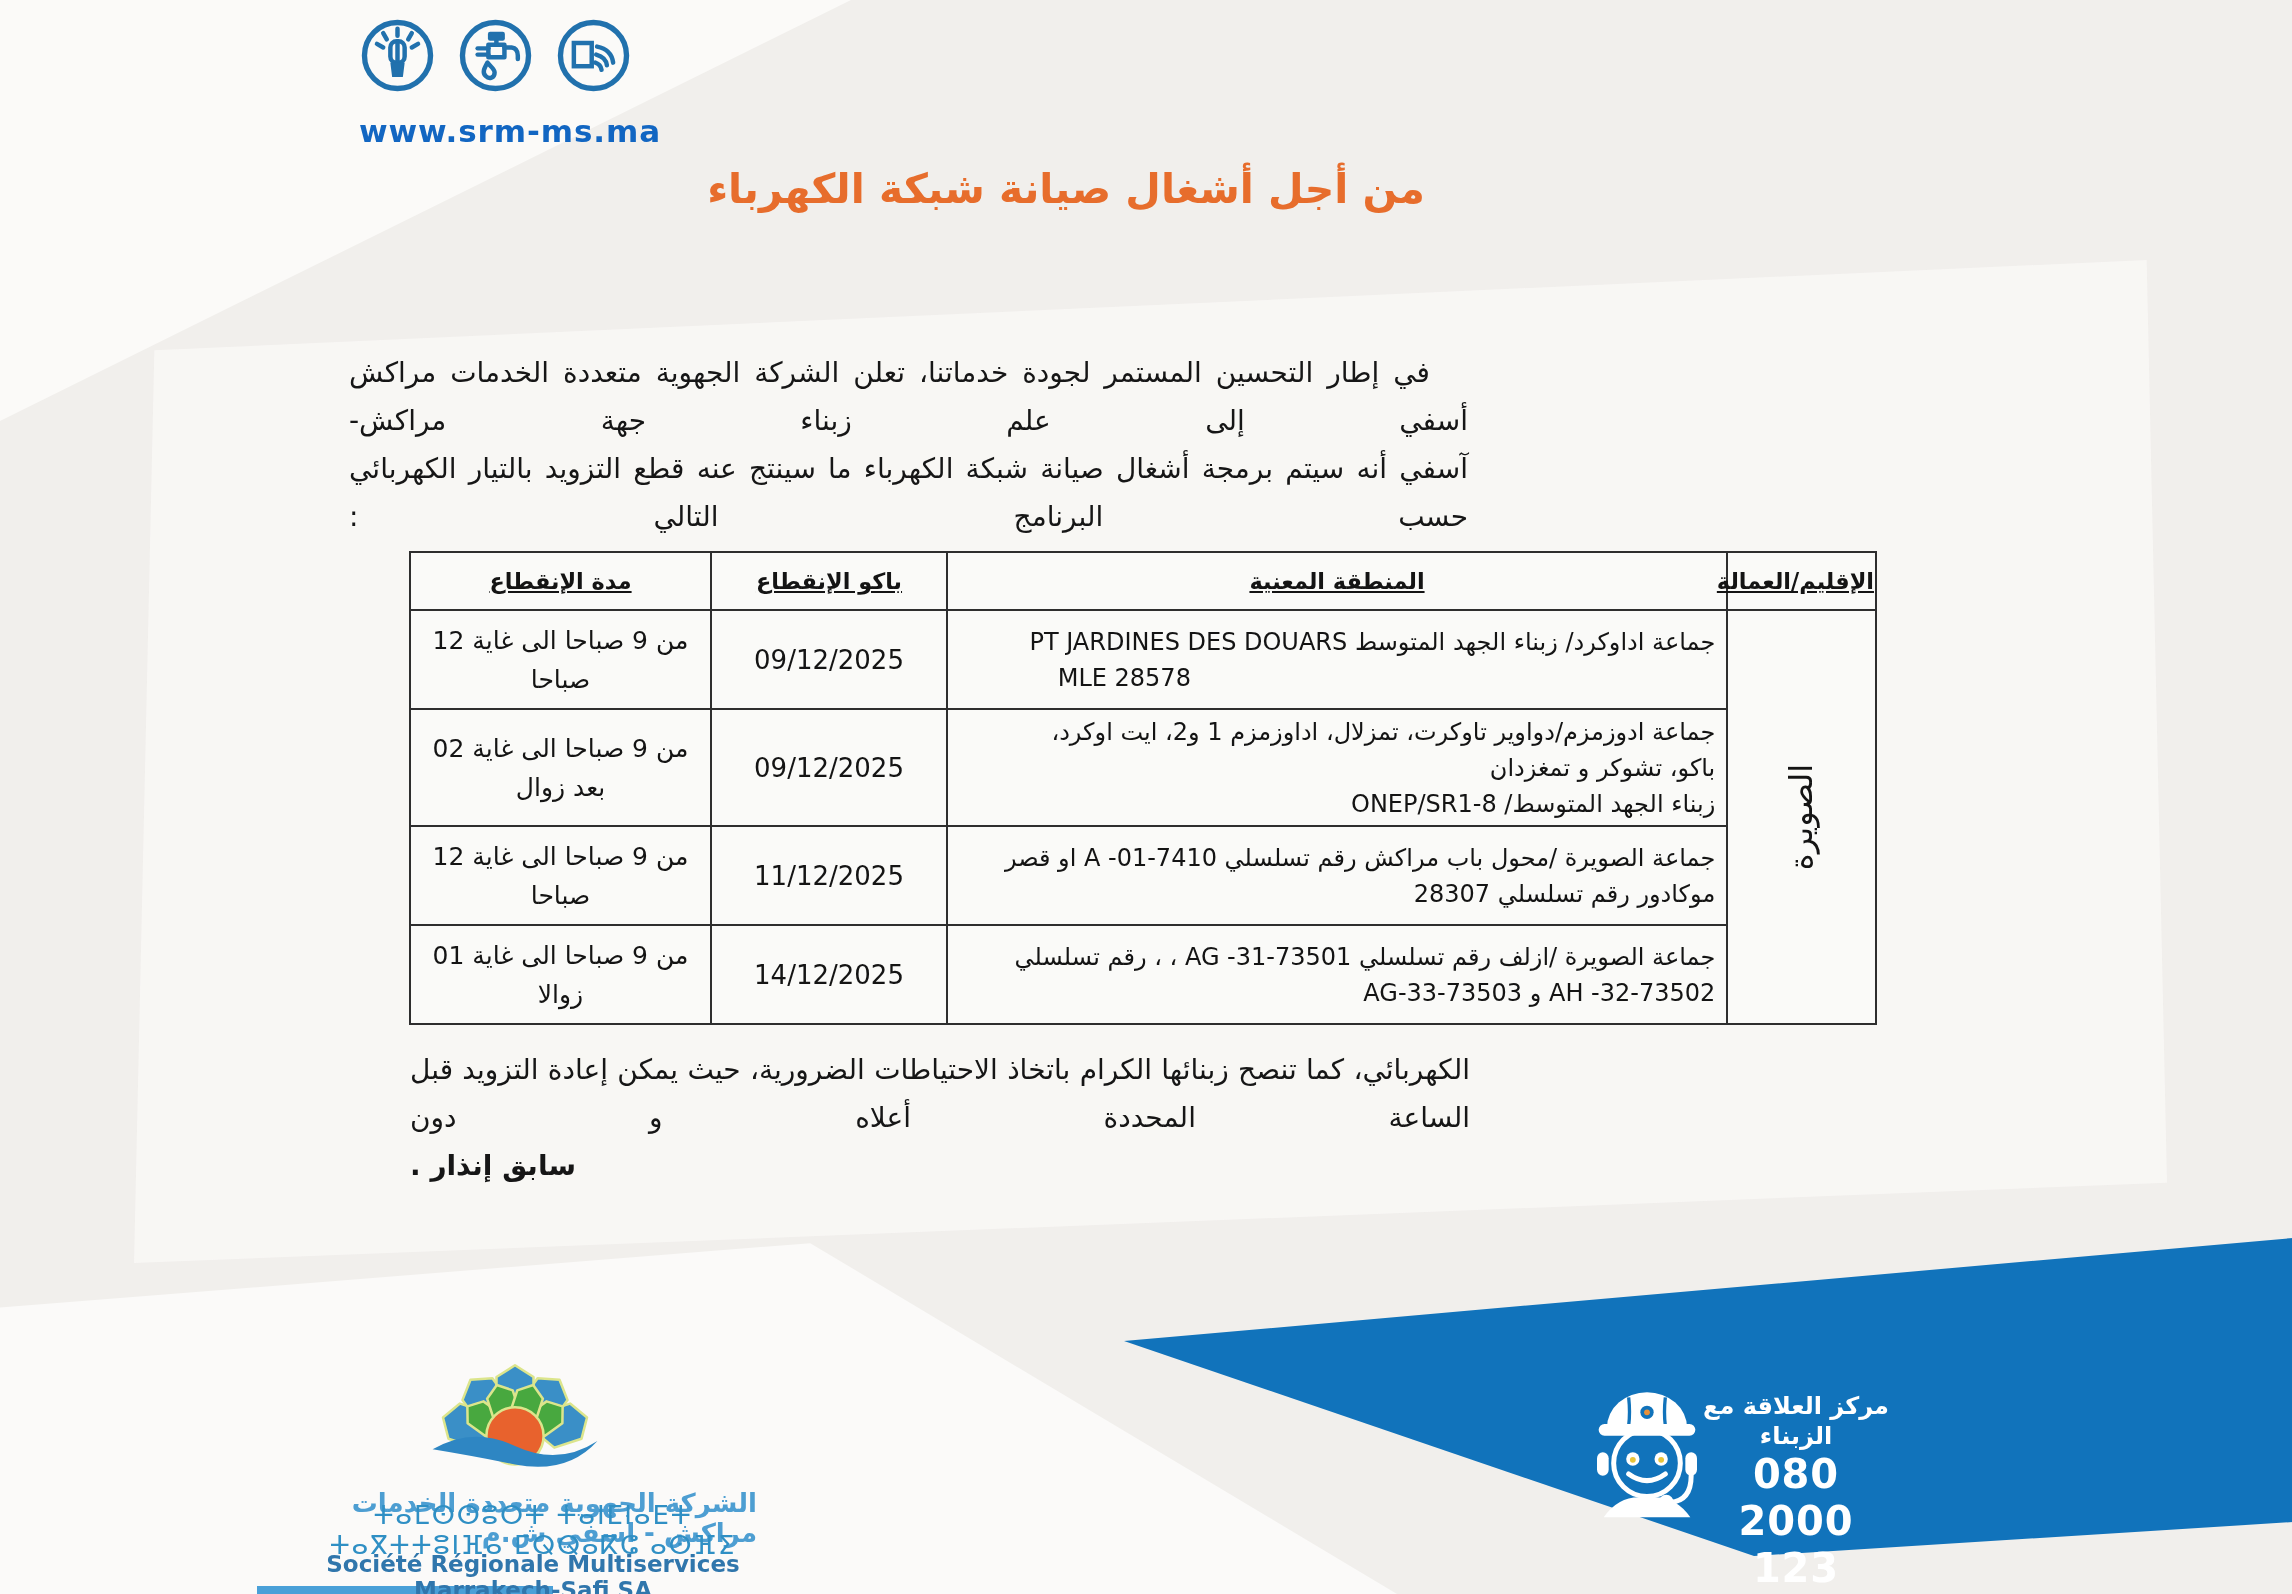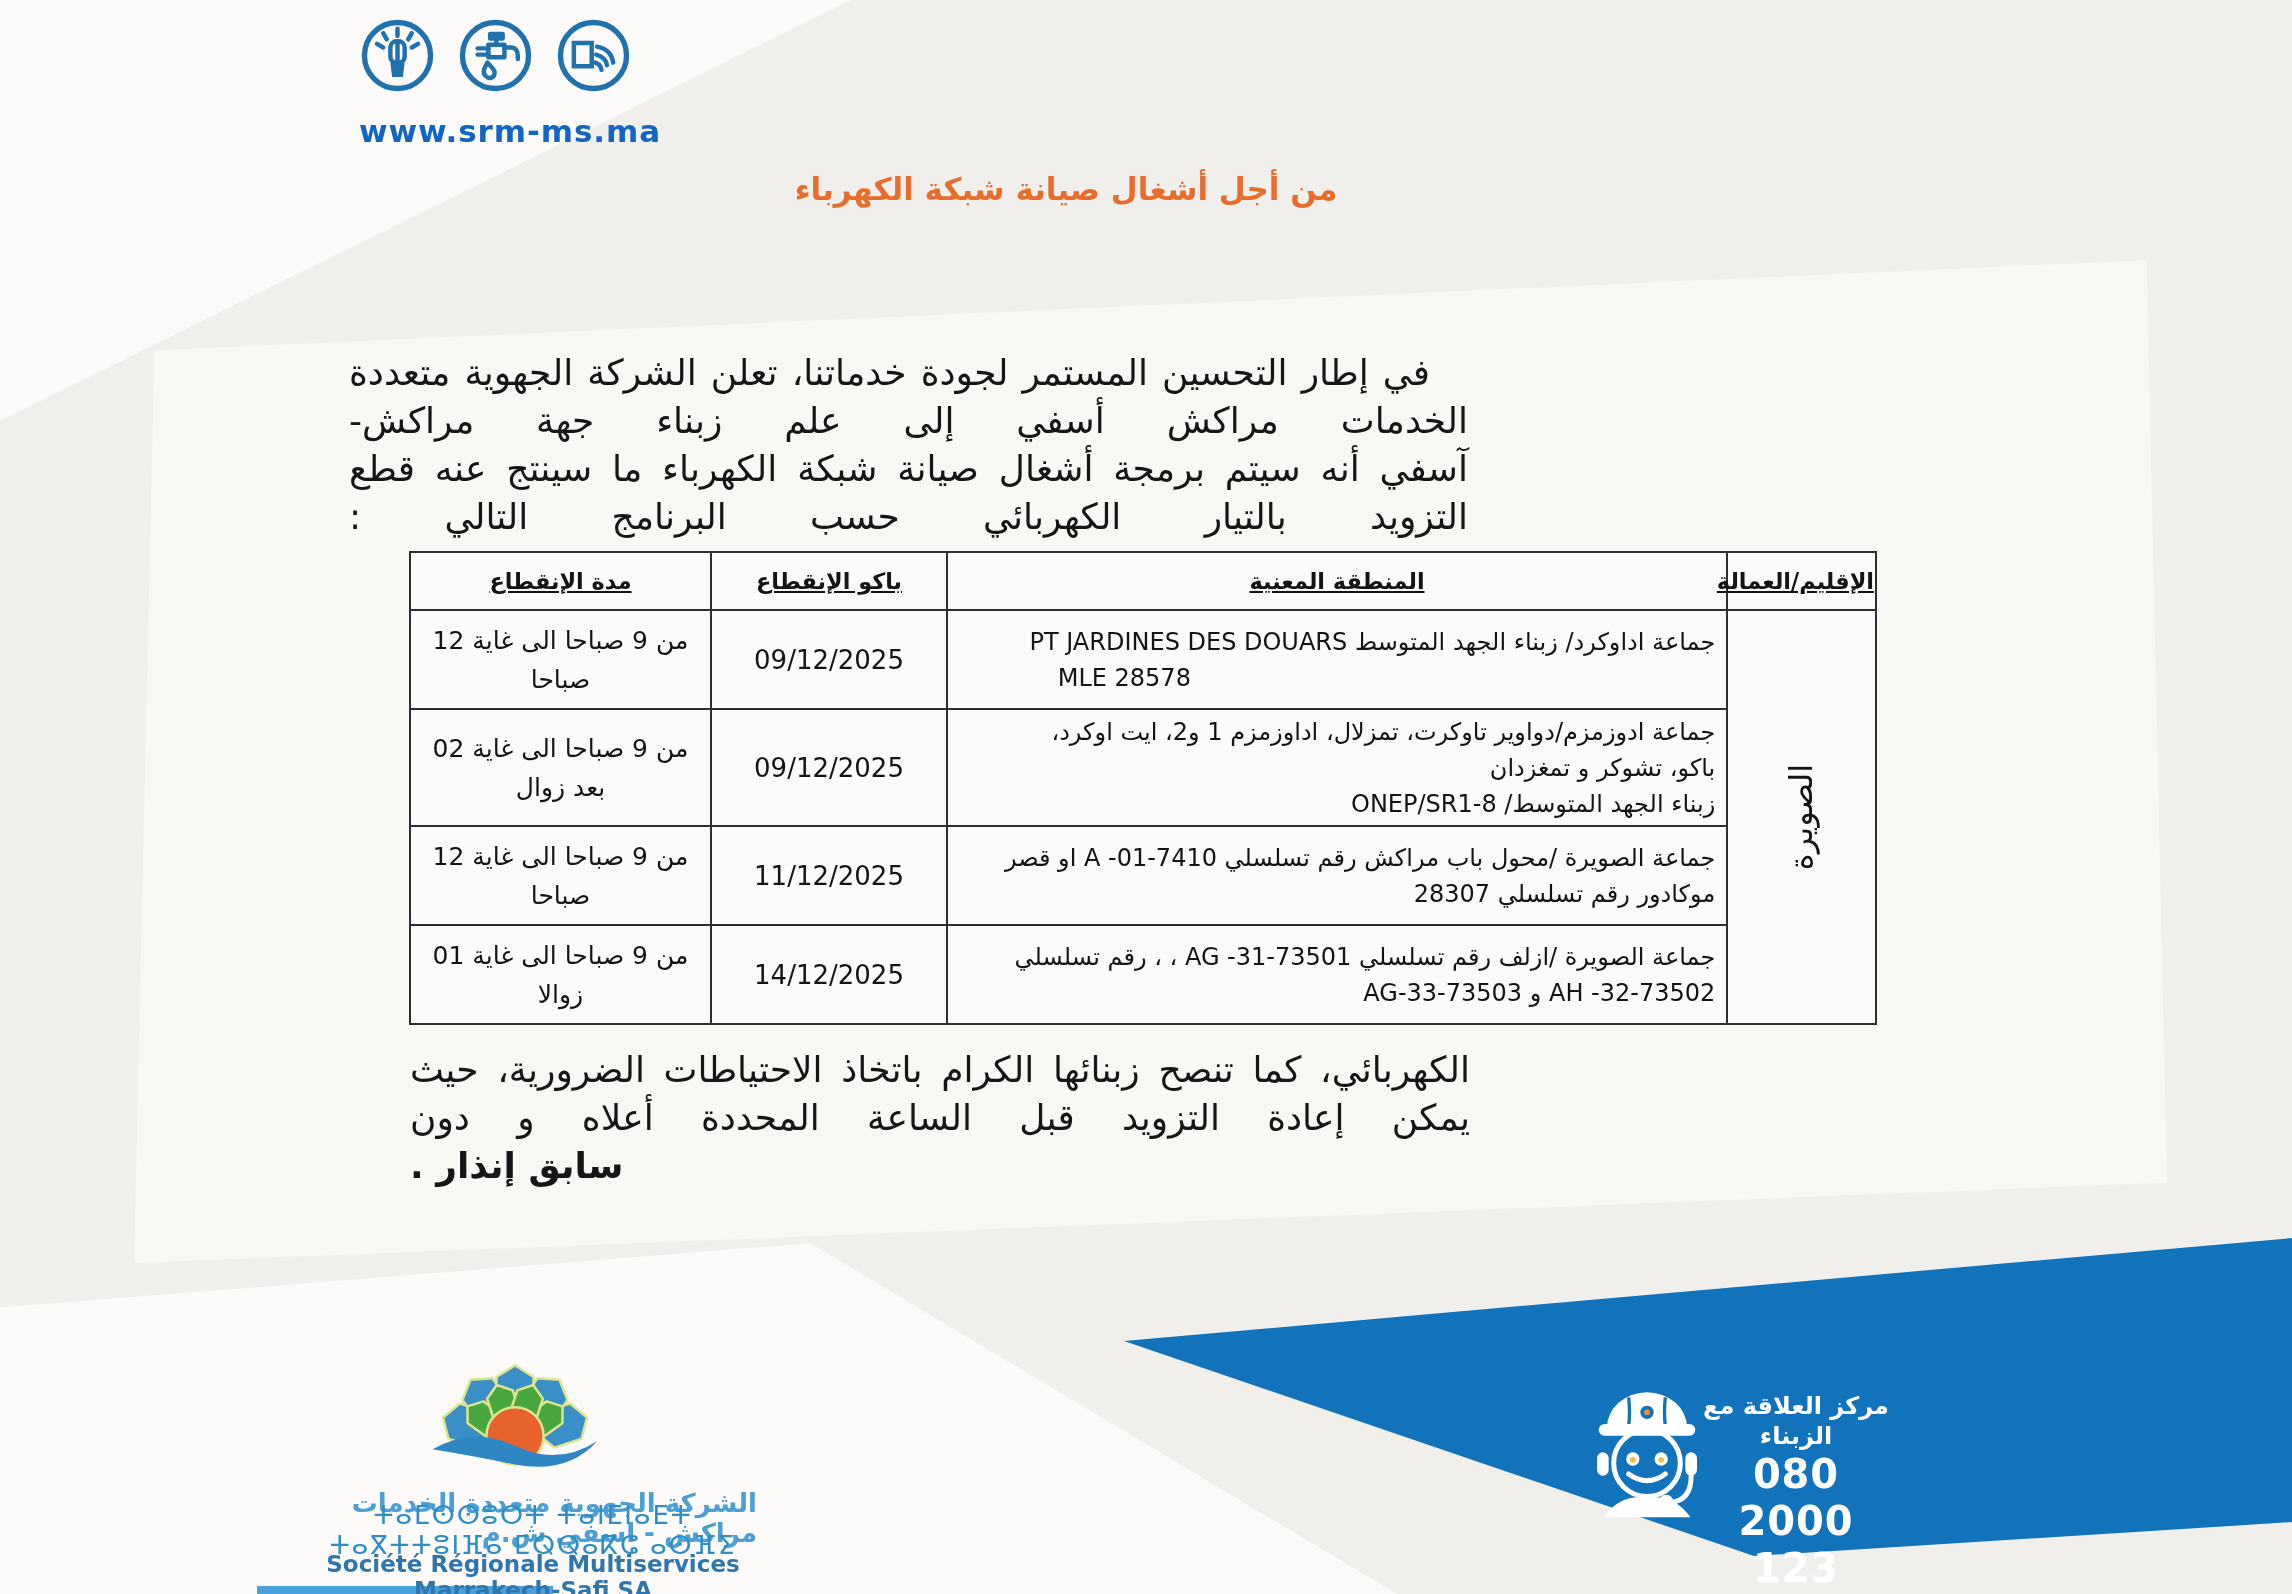--- a/index.html
+++ b/index.html
@@ -22,25 +22,25 @@
 
   
   .icons-row{left:360px;top:18px;display:flex;gap:23px;}
   .icons-row svg{display:block;}
   .website{left:340px;top:113px;width:340px;text-align:center;
     font-size:31px;font-weight:bold;color:#1266c2;letter-spacing:0.9px;}
 
   
   .title{left:618px;top:163px;width:896px;text-align:center;direction:rtl;
     color:#e76d2c;font-weight:bold;}
-  .title .t1{font-size:31px;line-height:52px;}
+  .title .t1{font-size:41px;line-height:52px;}
   .title .t2{font-size:41px;line-height:52px;margin-top:16px;}
 
   
-  .para{direction:rtl;font-size:36px;line-height:48px;color:#161616;}
+  .para{direction:rtl;font-size:28px;line-height:48px;color:#161616;}
   .intro{left:349px;top:349px;width:1119px;}
   .closing{left:410px;top:1046px;width:1060px;}
   .jline{text-align-last:justify;text-align:justify;}
   .jline.first{text-indent:38px;}
   .lline{text-align:left;direction:rtl;font-weight:bold;}
 
   
   .outage-table{left:409px;top:551px;}
   table{border-collapse:collapse;table-layout:fixed;width:1466px;direction:rtl;}
   th,td{border:2.7px solid #2e2e2e;vertical-align:middle;background:rgba(255,255,255,.35);}

